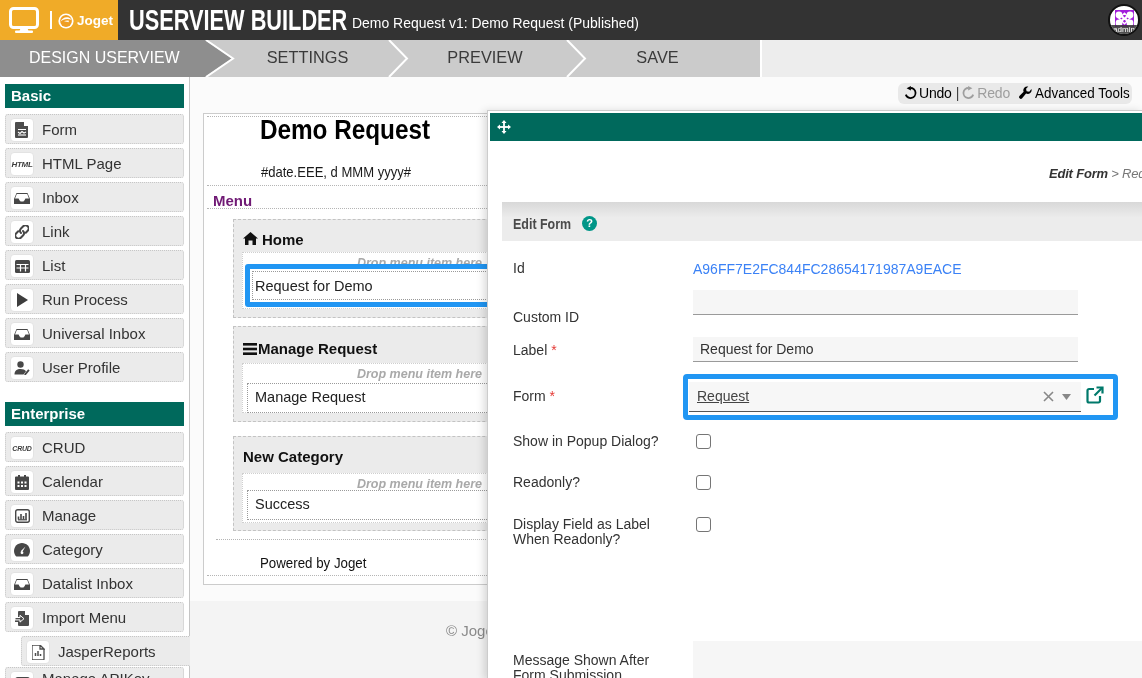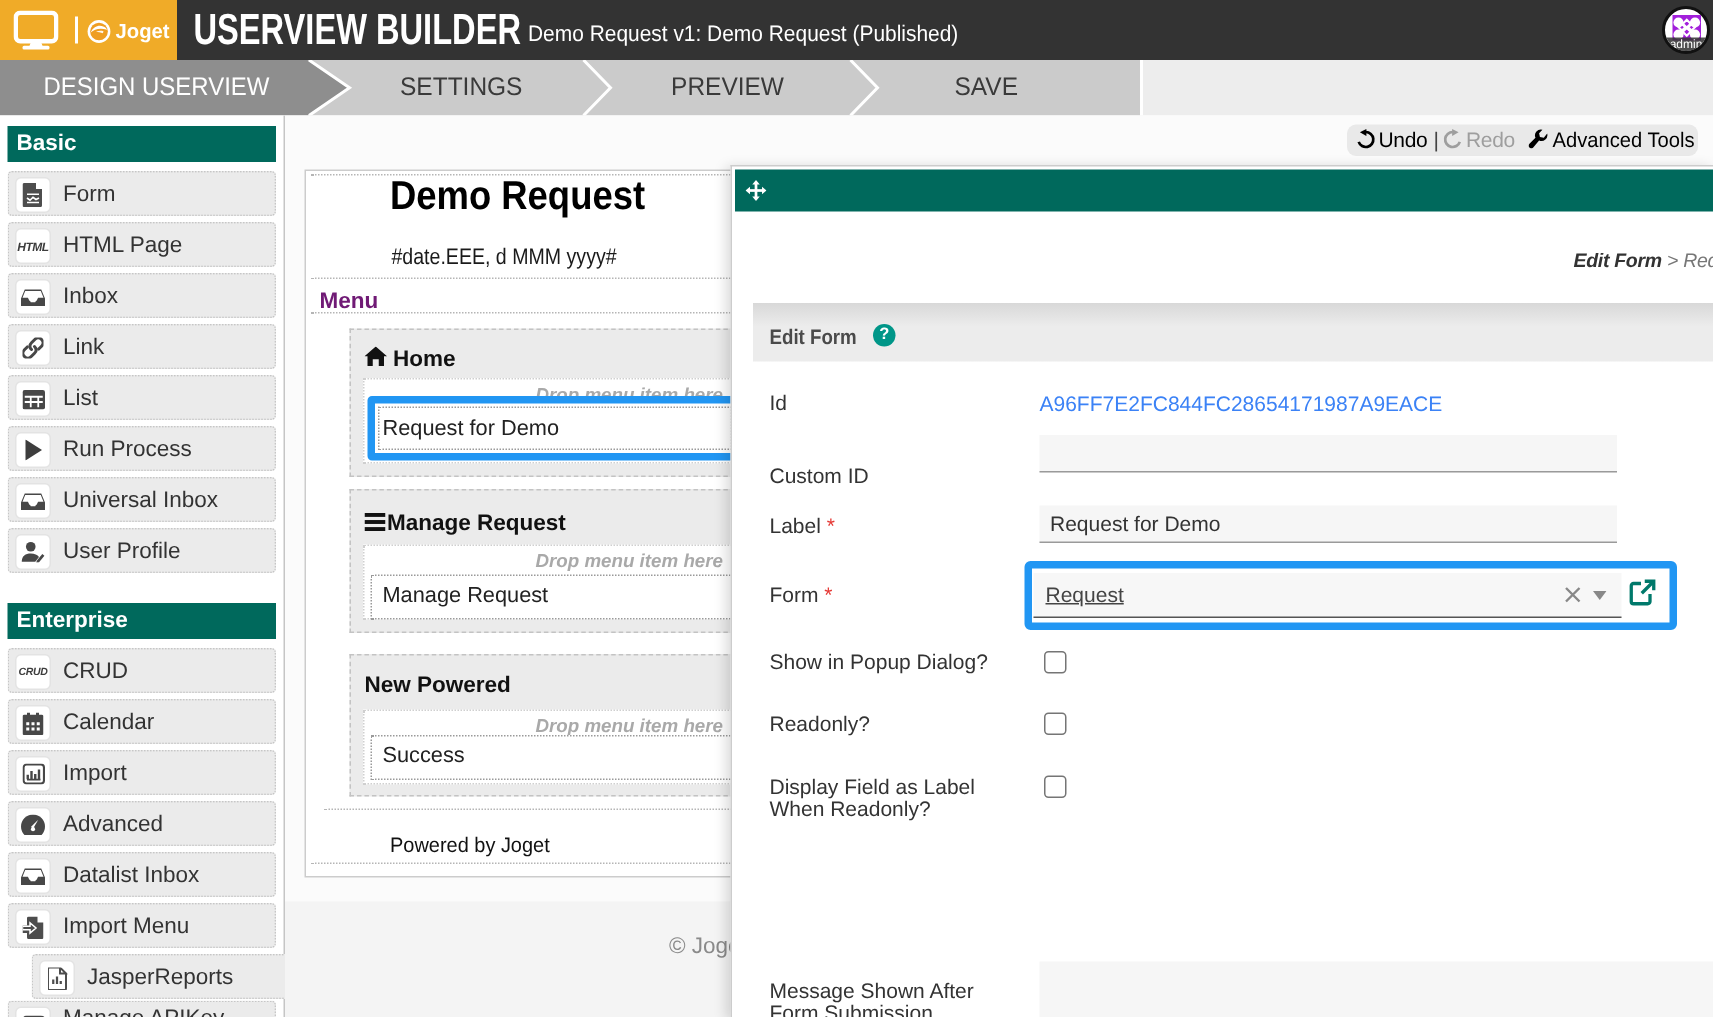--- a/index.html
+++ b/index.html
@@ -176,31 +176,31 @@
       <div class="slab">Calendar</div>
     </div>
   <div class="sitem" style="top:423px;">
       <div class="sicon">
         <svg width="15" height="14" viewBox="0 0 15 14">
           <rect x="0.7" y="0.7" width="13.6" height="12.6" rx="2" fill="none" stroke="#474747" stroke-width="1.4"></rect>
           <path d="M3.5 10.5 v-3 M6 10.5 v-5.5 M8.5 10.5 v-3.5 M11 10.5 v-6.5" stroke="#474747" stroke-width="1.6"></path>
           <path d="M3 10.8 h9" stroke="#474747" stroke-width="1.2"></path>
         </svg>
       </div>
-      <div class="slab">Import</div>
+      <div class="slab">Manage</div>
     </div>
   <div class="sitem" style="top:457px;">
       <div class="sicon">
         <svg width="16" height="14" viewBox="0 0 16 14">
           <path d="M8 0 C12.4 0 16 3.6 16 8 C16 10.2 15.1 12.2 13.7 13.6 L2.3 13.6 C0.9 12.2 0 10.2 0 8 C0 3.6 3.6 0 8 0 Z" fill="#474747"></path>
           <path d="M8 9.5 L11.5 3.5 L6.7 8.2 Z" fill="#fff"></path>
           <circle cx="8" cy="9.8" r="1.4" fill="#fff"></circle>
         </svg>
       </div>
-      <div class="slab">Advanced</div>
+      <div class="slab">Category</div>
     </div>
   <div class="sitem" style="top:491px;">
       <div class="sicon">
         <svg width="16" height="13" viewBox="0 0 16 13">
           <path d="M2.5 1 h11 l2.5 6 v5 h-16 v-5 z M1.5 7.5 h4 l1 2 h3 l1 -2 h4" fill="#474747"></path>
           <path d="M2.8 2 h10.4 l1.8 4.5 h-3.6 l-1 2 h-4.8 l-1 -2 h-3.6 z" fill="#fff"></path>
         </svg>
       </div>
       <div class="slab">Datalist Inbox</div>
     </div>
@@ -281,21 +281,21 @@
           </svg>Manage Request</div>
       <div class="dropzone" style="top:36px;height:50px;">
         <div class="droptext">Drop menu item here</div>
         <div class="mitem" style="left:4px;top:19px;width:340px;height:28px;">
             <span style="position:absolute;left:7px;top:5px;">Manage Request</span>
           </div>
       </div>
     </div>
 
     <div class="cat" style="top:322px;height:93px;">
-      <div class="cattitle" style="top:11px;">New Powered</div>
+      <div class="cattitle" style="top:11px;">New Category</div>
       <div class="dropzone" style="top:36px;height:50px;">
         <div class="droptext">Drop menu item here</div>
         <div class="mitem" style="left:4px;top:16px;width:340px;height:28px;">
             <span style="position:absolute;left:7px;top:5px;">Success</span>
           </div>
       </div>
     </div>
     <div class="abs" style="left:12px;top:425px;width:330px;border-top:1px dotted #b5b5b5;"></div>
     <div class="abs" style="left:56px;top:441px;font-size:14px;color:#111;transform:scaleX(.95);transform-origin:0 0;">Powered by Joget</div>
     <div class="abs" style="left:3px;top:461px;width:330px;border-top:1px dotted #b5b5b5;"></div>

